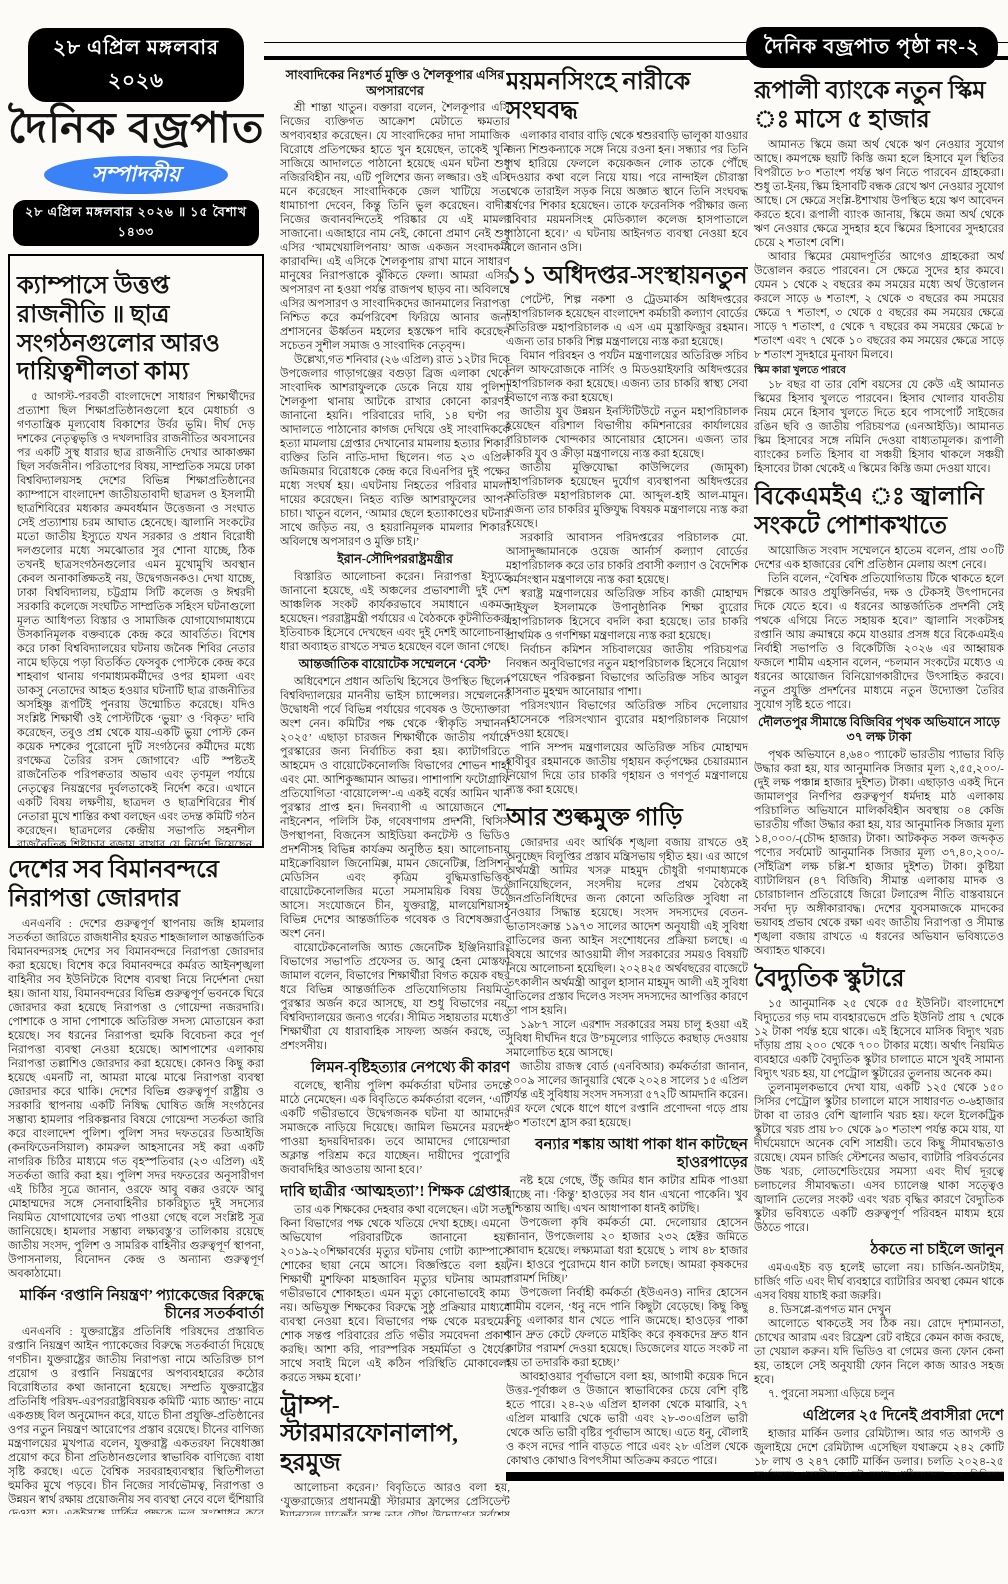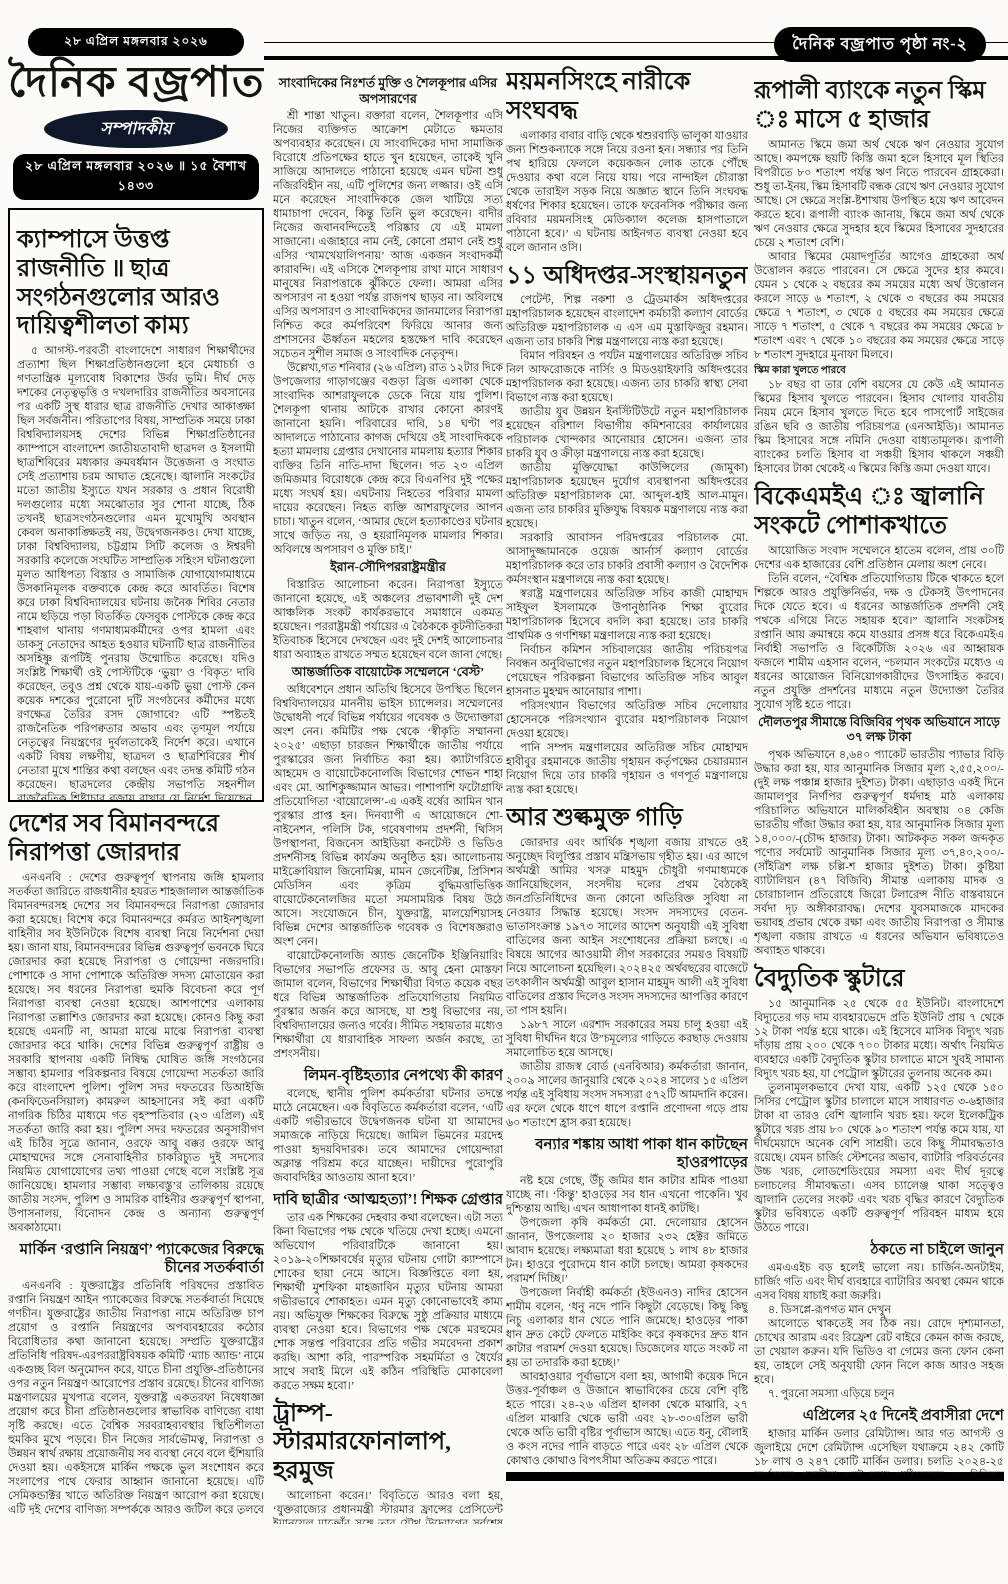--- a/index.html
+++ b/index.html
@@ -5,34 +5,34 @@
   html,body{margin:0;padding:0;background:#d9d7d2;}
   .page{position:relative;width:1008px;height:1584px;margin:0 auto;background:#fcfbf8;color:#141414;
         font-family:"Liberation Serif","DejaVu Sans",sans-serif;overflow:hidden;}
   
   .rule-thin{position:absolute;left:264px;right:0;top:42px;height:1px;background:#000;}
   .rule-thick{position:absolute;left:264px;right:0;top:56px;height:4px;background:#000;}
   .bottom-bar{position:absolute;left:506px;width:498px;top:1472px;height:9px;background:#000;}
   
   .pill{display:inline-block;background:#000;color:#fff;font-weight:bold;border-radius:16px;
         padding:3px 14px;font-size:15px;letter-spacing:1px;}
-  .page-pill{position:absolute;top:27px;right:22px;font-size:16px;padding:4px 18px;border-radius:18px;}
+  .page-pill{position:absolute;top:27px;right:10px;font-size:20px;padding:4px 18px;border-radius:18px;}
   
   .col{position:absolute;overflow:hidden;}
   .col-a{left:8px;width:256px;top:28px;height:1486px;}
-  .col-b{left:273px;width:230px;top:64px;height:1452px;margin-top:8px;}
+  .col-b{left:280px;width:230px;top:64px;height:1452px;}
   .col-c{left:506px;width:242px;top:60px;height:1408px;}
   .col-d{left:754px;width:250px;top:69px;height:1406px;}
   
   .mast{ text-align:center;}
-  .mast .date-pill{display:block;margin:0 auto 4px auto;width:200px;font-size:12px;border-radius:18px;padding:4px 8px;}
+  .mast .date-pill{display:block;margin:0 auto 4px auto;width:200px;font-size:20px;border-radius:18px;padding:4px 8px;}
   .mast-title{font-size:42px;font-weight:bold;line-height:1.05;letter-spacing:1px;white-space:nowrap;}
-  .mast-section{margin:6px auto 6px auto;width:184px;height:38px;background:#0f172a;color:#fff;
+  .mast-section{margin:6px auto 6px auto;width:184px;height:38px;background:#3b82f6;color:#fff;
         border-radius:50%;display:flex;align-items:center;justify-content:center;
-        font-size:17px;font-weight:bold;font-style:italic;}
+        font-size:21px;font-weight:bold;font-style:italic;}
   .mast-dateline{display:block;margin:0 auto;width:238px;font-size:12.5px;border-radius:12px;padding:3px 4px;}
   
   .edbox{border:2px solid #000;margin-top:8px;padding:15px 7px;height:560px;overflow:hidden;}
   .edbox .h-xl{margin-top:0;}
   
   .h-xl{font-size:24px;font-weight:bold;text-align:left;line-height:1.2;margin:7px 0 3px 0;}
   .h-sm{font-size:15px;font-weight:bold;text-align:right;line-height:1.2;margin:6px 0 2px 0;}
   .b-line{font-size:12.5px;font-weight:bold;text-align:center;line-height:1.25;margin:4px 0 1px 0;}
   .sub-left{font-size:10px;font-weight:bold;text-align:left;line-height:1.25;margin:3px 0 1px 0;}
   .paras p{margin:0;font-size:11px;line-height:14px;text-align:justify;text-indent:14px;}

